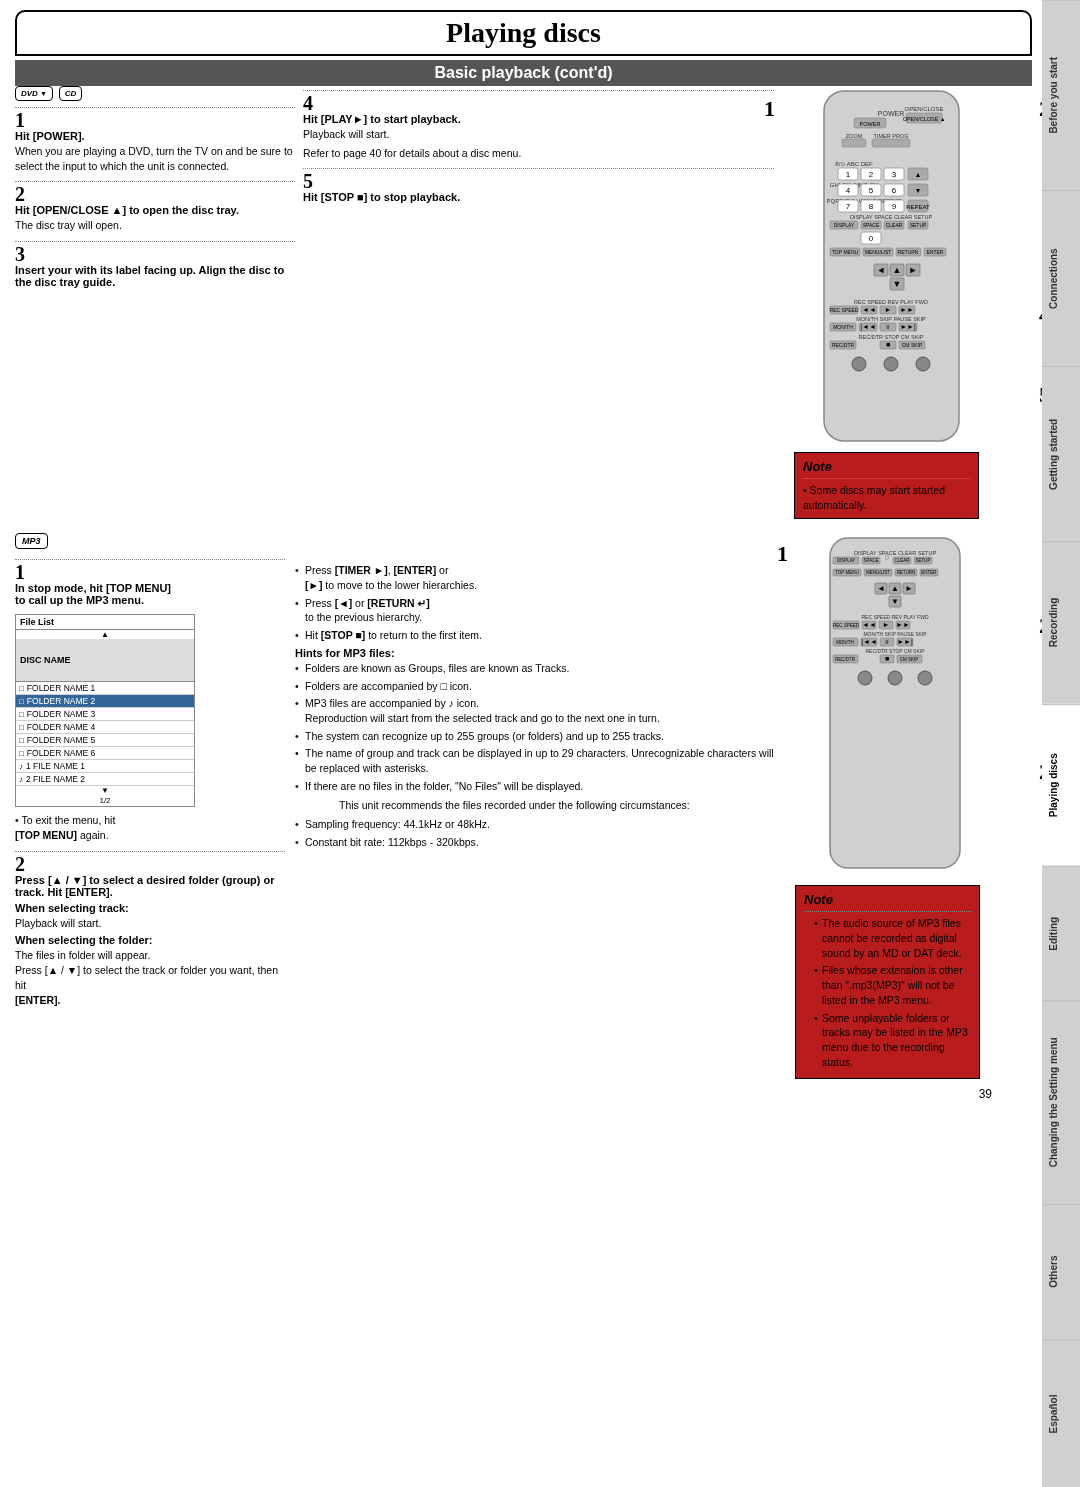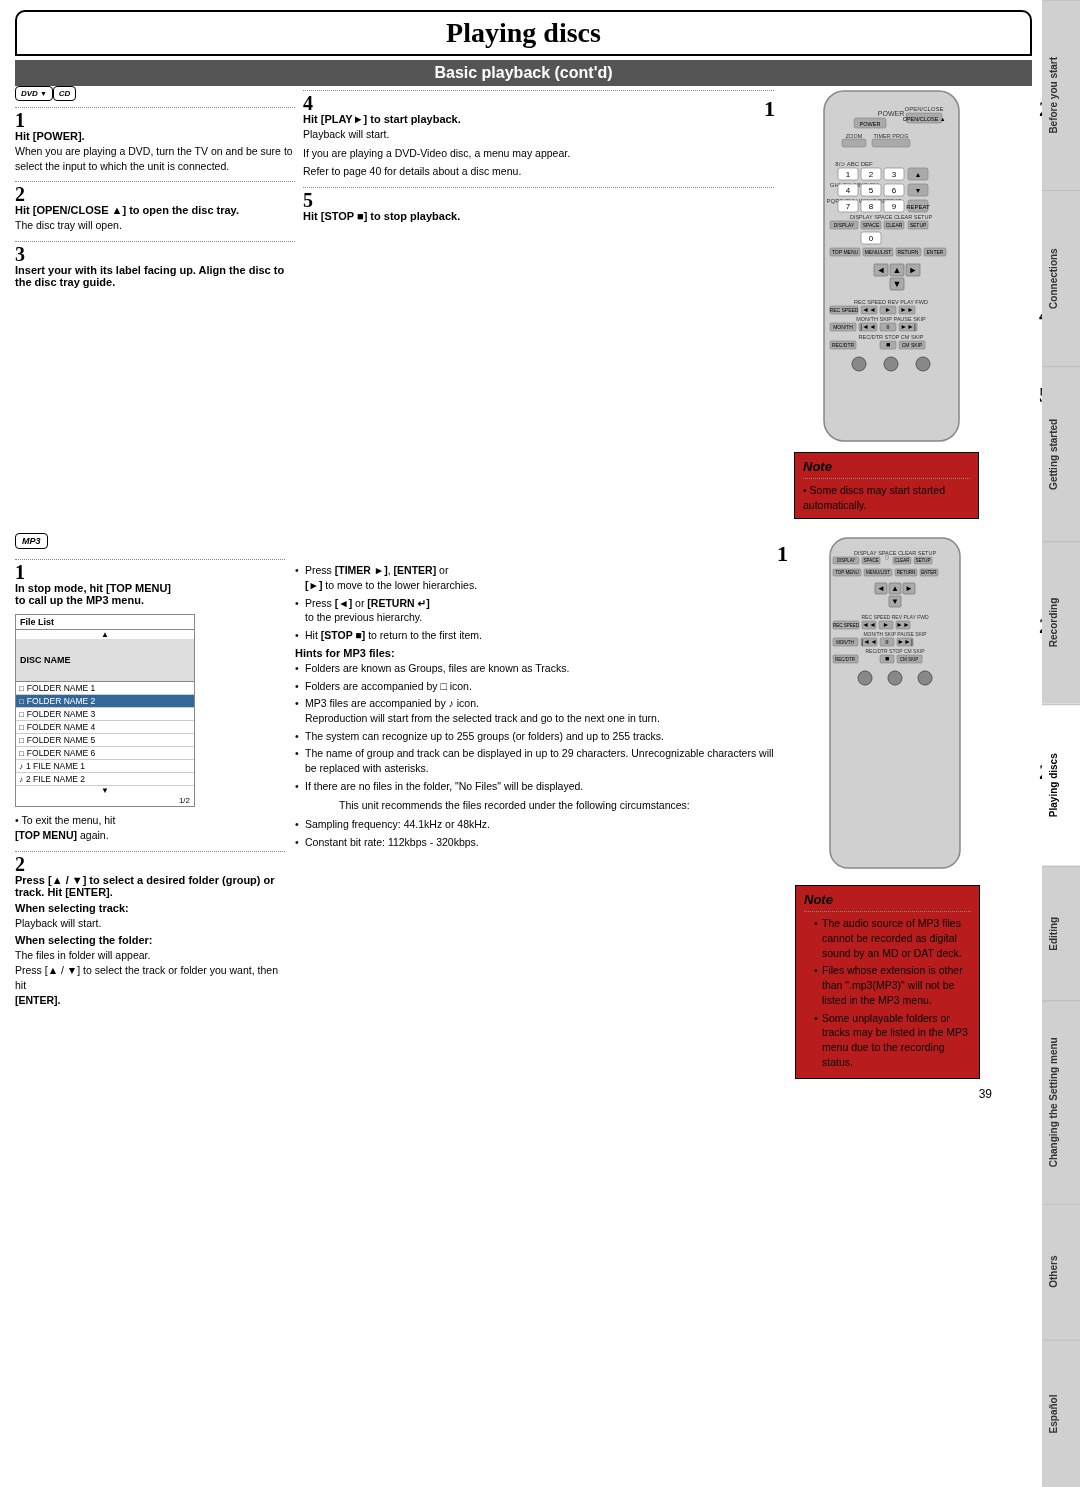--- a/index.html
+++ b/index.html
@@ -120,20 +120,21 @@
       margin-bottom: 4px;
     }
 
     .step-block {
       margin-bottom: 8px;
     }
 
     
     .disc-icons {
       display: flex;
+      gap: 6px;
       margin-bottom: 6px;
       align-items: center;
     }
 
     .disc-badge {
       border: 1.5px solid #000;
       border-radius: 4px;
       padding: 2px 5px;
       font-size: 9px;
       font-weight: bold;
@@ -234,21 +235,21 @@
       background: #336699;
       color: #fff;
     }
 
     .file-icon {
       margin-right: 3px;
       font-size: 8px;
     }
 
     .file-list-footer {
-      text-align: right;
+      text-align: center;
       padding: 1px 4px;
       font-size: 8px;
     }
 
     .scroll-arrow {
       text-align: center;
       font-size: 8px;
       cursor: pointer;
     }
 
@@ -346,21 +347,20 @@
         </div>
       </div>
 
       <div class="middle-col">
 
         <div class="step-block">
           <div class="step-dotted-line"></div>
           <div class="step-number">4</div>
           <div class="step-title bold">Hit [PLAY►] to start playback.</div>
           <div class="step-text">Playback will start.</div>
-          <div class="step-text">If you are playing a DVD-Video disc, a menu may appear.</div>
           <div class="step-text">Refer to page 40 for details about a disc menu.</div>
         </div>
 
         <div class="step-block">
           <div class="step-dotted-line"></div>
           <div class="step-number">5</div>
           <div class="step-title bold">Hit [STOP ■] to stop playback.</div>
         </div>
       </div>
 

